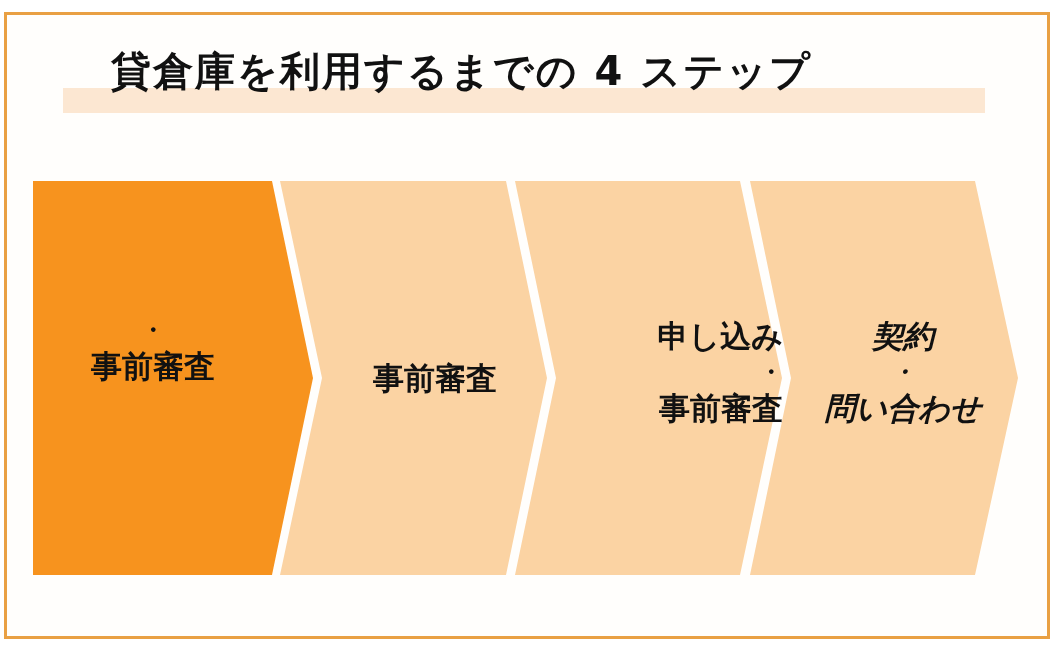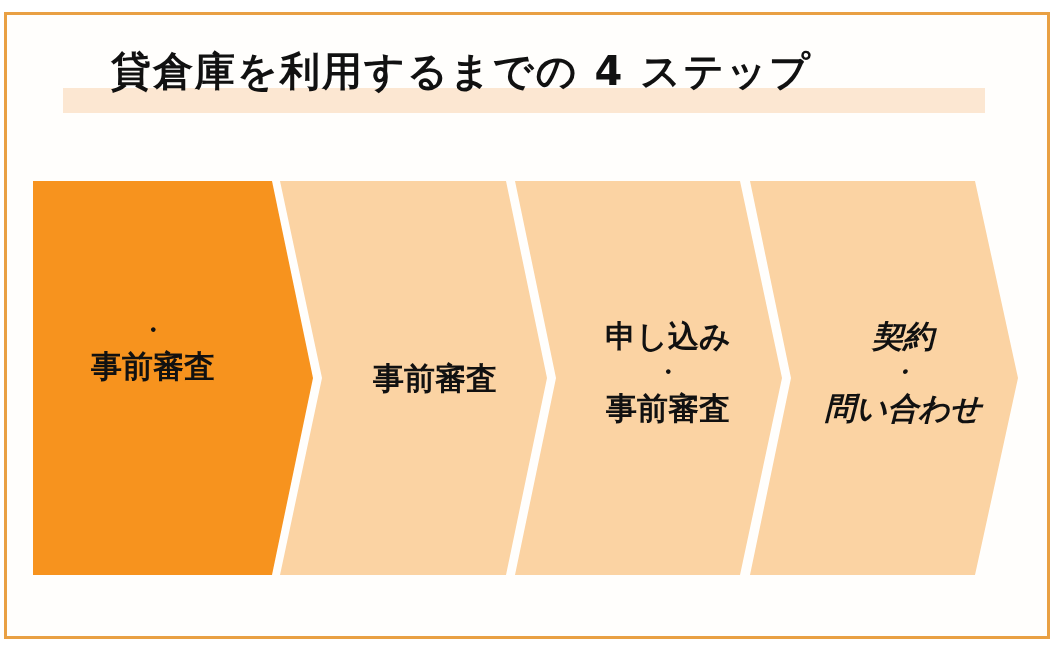--- a/index.html
+++ b/index.html
@@ -34,21 +34,21 @@
 
   <div class="step-label" style="left:33px; width:240px; top:315px;">
     <span class="dot">・</span>
     <span>事前審査</span>
   </div>
 
   <div class="step-label" style="left:320px; width:230px; top:357px;">
     <span>事前審査</span>
   </div>
 
-  <div class="step-label" style="left:553px; width:230px; top:315px;">
+  <div class="step-label" style="left:553px; width:230px; top:315px;text-align:right;">
     <span>申し込み</span>
     <span class="dot">・</span>
     <span>事前審査</span>
   </div>
 
   <div class="step-label" style="left:788px; width:230px; top:315px;font-style:italic;">
     <span>契約</span>
     <span class="dot">・</span>
     <span>問い合わせ</span>
   </div>

